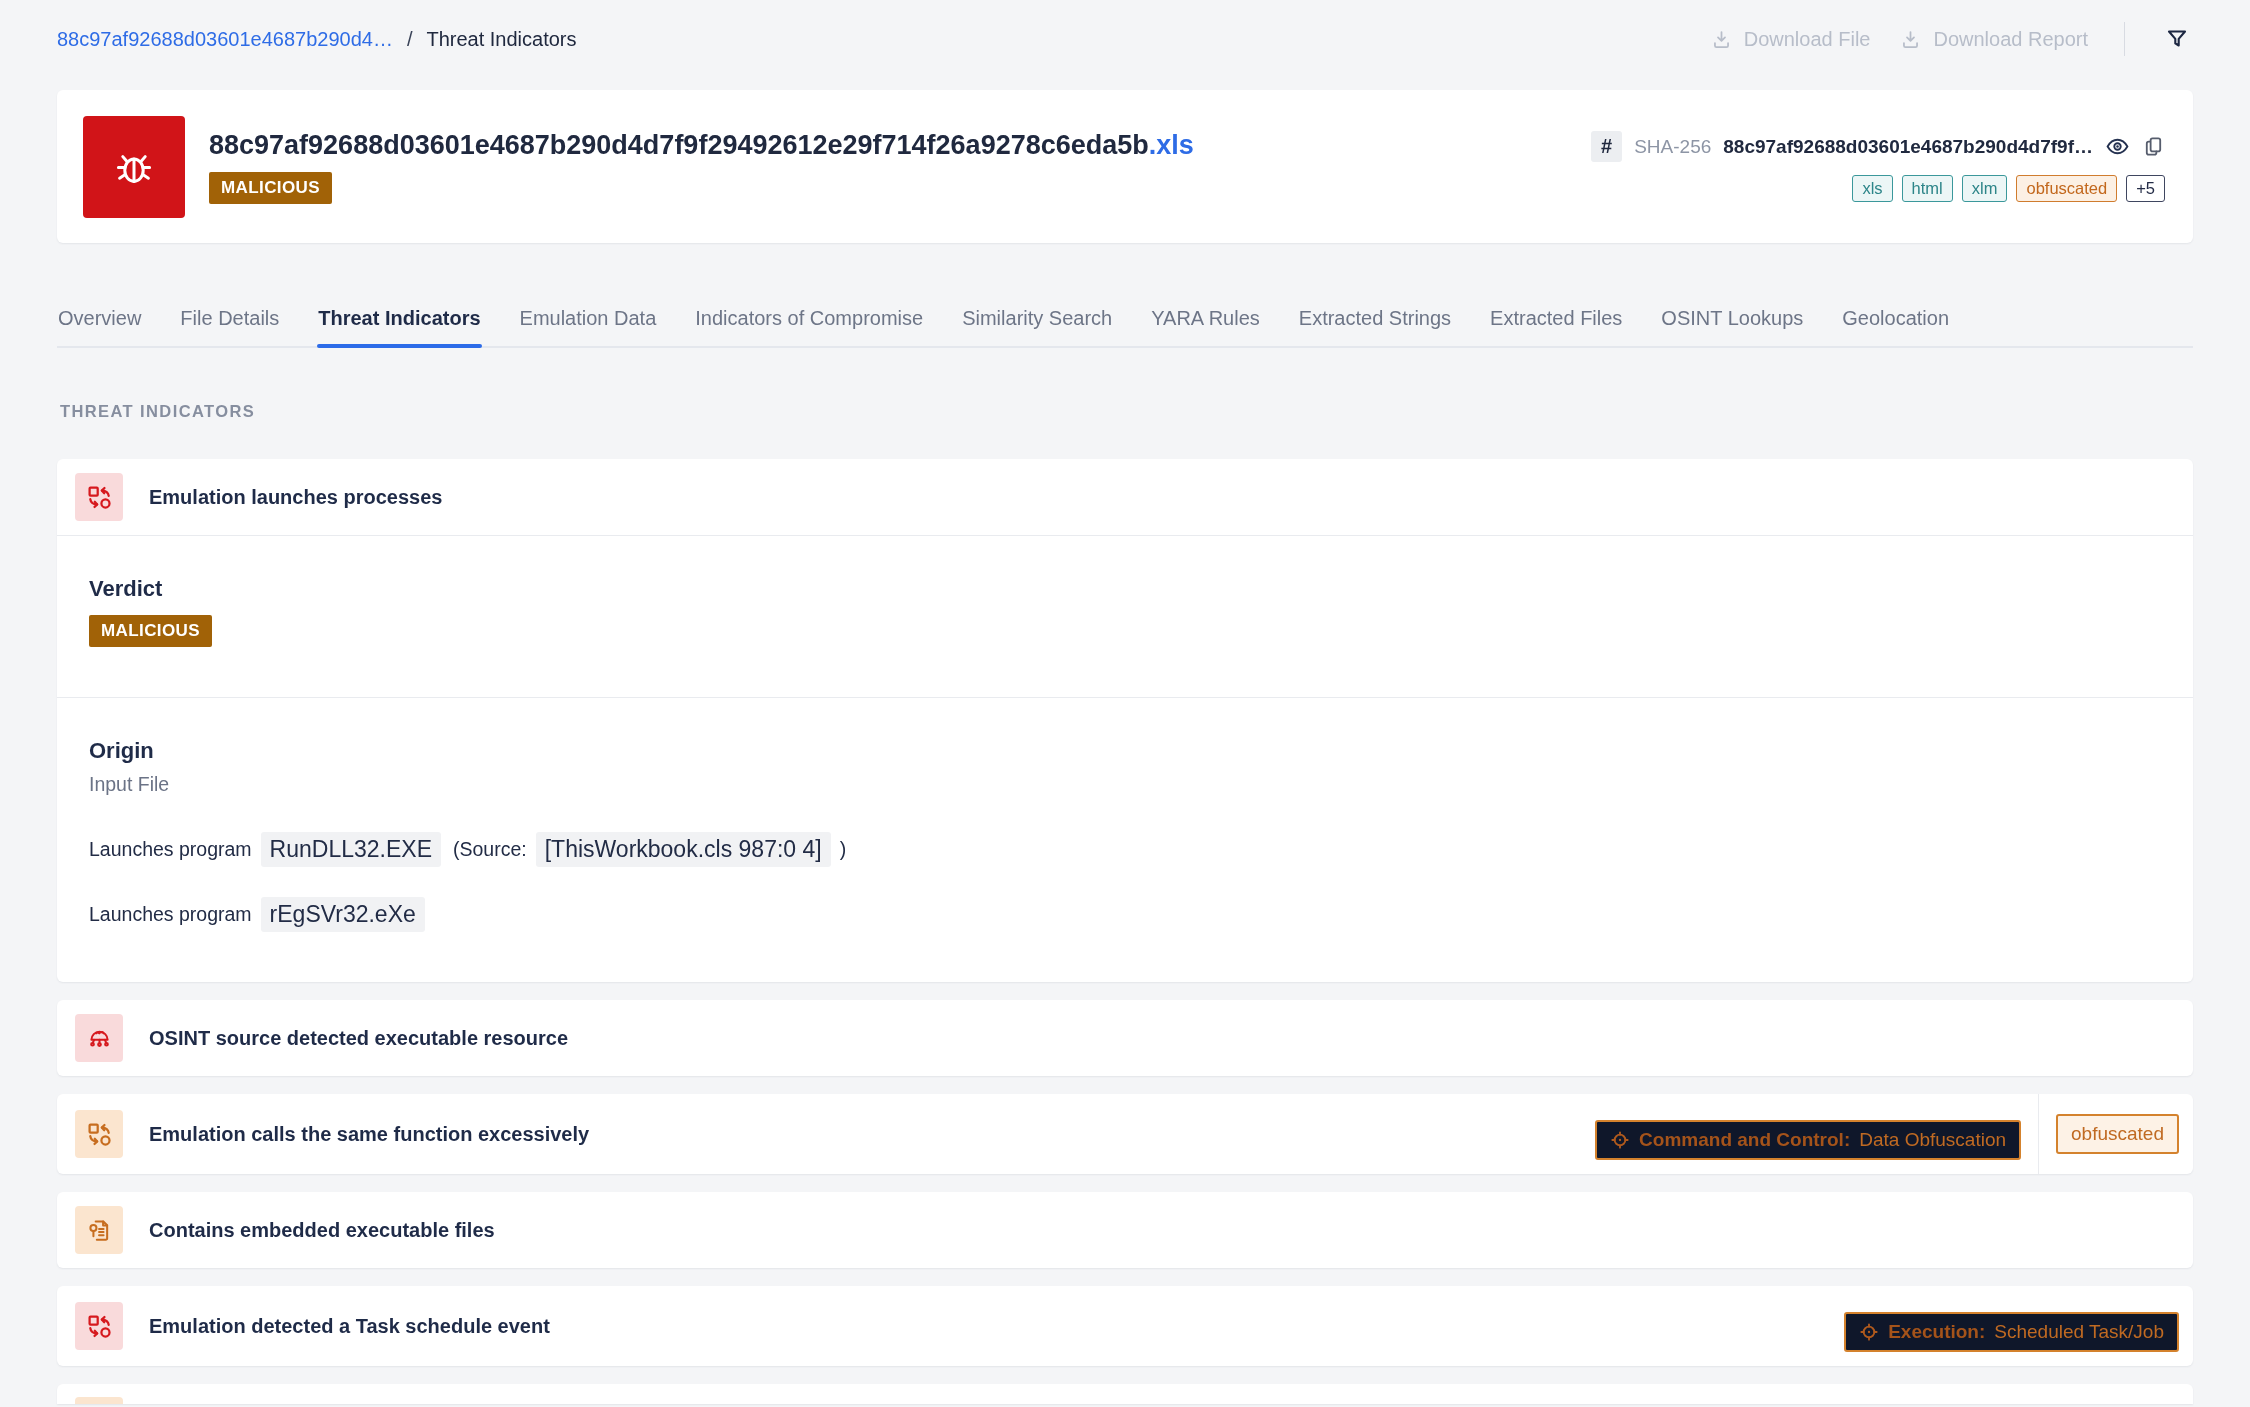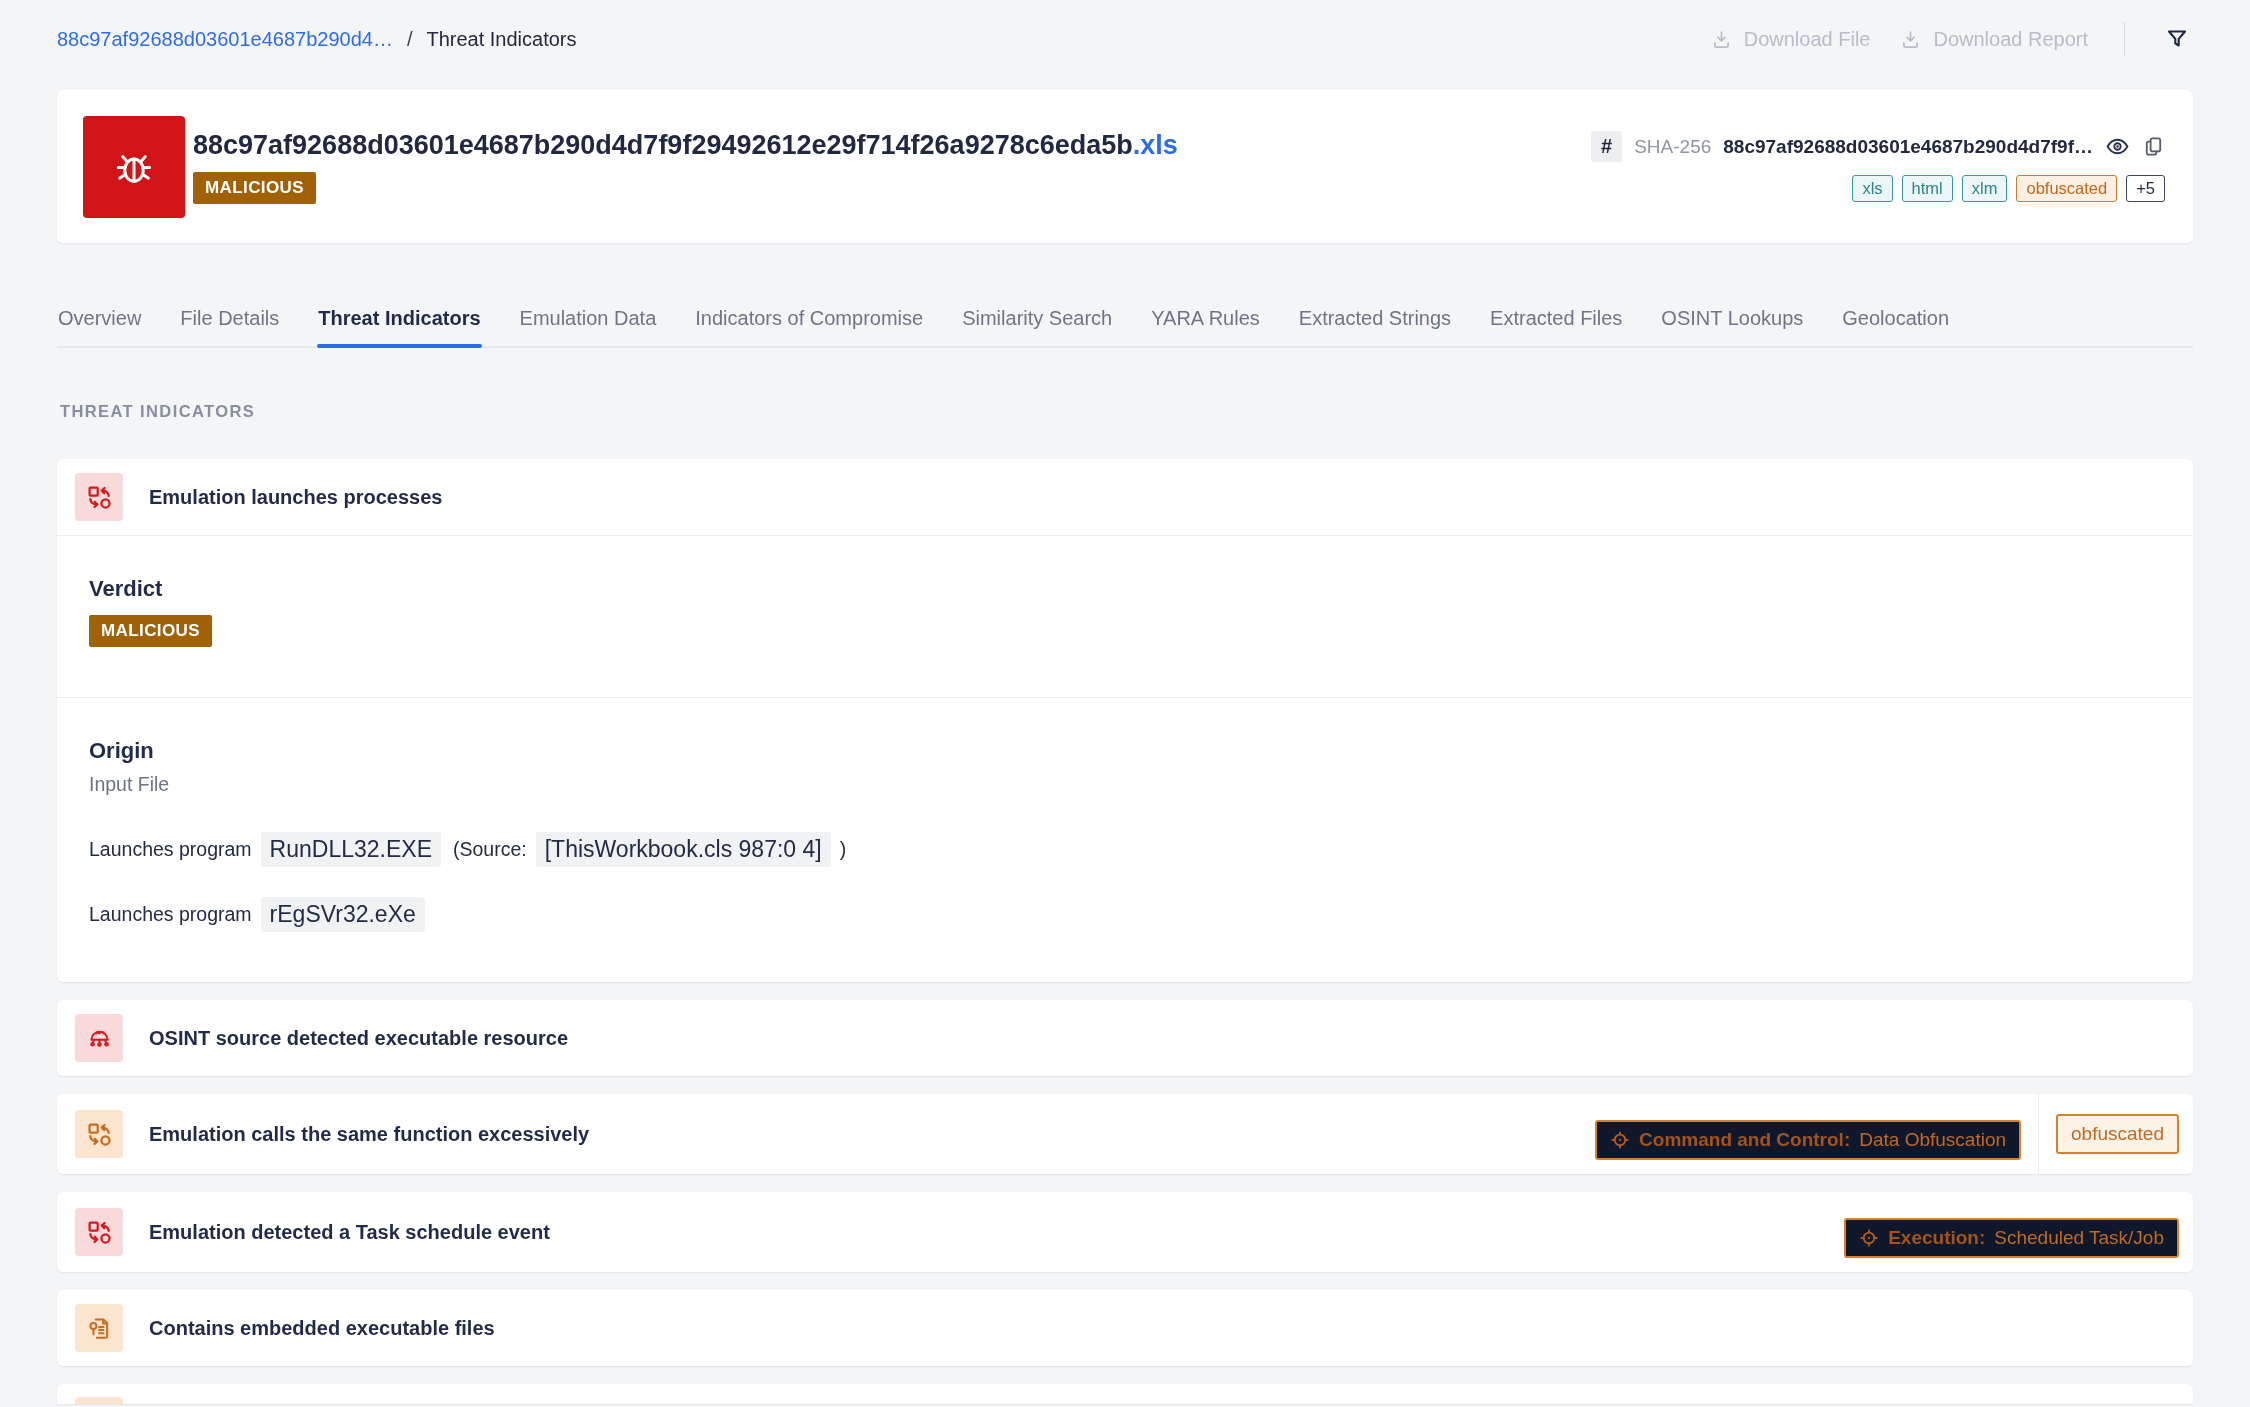--- a/index.html
+++ b/index.html
@@ -22,21 +22,21 @@
             font-family: inherit; font-size: 20px; color: #b7bdc9; cursor: default; }
   .dl-btn svg { width: 21px; height: 21px; }
   .vdiv { width: 1px; height: 34px; background: #d8dbe2; margin: 0 6px; }
   .filter-btn { color: #1c2742; display: flex; cursor: pointer; padding: 4px; }
   .filter-btn svg { width: 24px; height: 24px; }
 
   
   .card { background: #ffffff; border-radius: 6px; box-shadow: 0 1px 2px rgba(20,30,55,.07); }
   .header-card { margin-top: 12px; height: 153px; display: flex; align-items: center;
                  justify-content: space-between; padding: 0 28px 0 26px; }
-  .file-left { display: flex; align-items: center; gap: 8px; min-width: 0; }
+  .file-left { display: flex; align-items: center; gap: 24px; min-width: 0; }
   .file-thumb { width: 102px; height: 102px; background: #d11418; border-radius: 4px;
                 display: flex; align-items: center; justify-content: center; flex: none; }
   .file-thumb svg { width: 48px; height: 48px; }
   .file-name { font-size: 27px; font-weight: 700; color: #20293f; white-space: nowrap; }
   .file-name .ext { color: #2e6ce6; }
   .badge-mal { display: inline-block; margin-top: 11px; background: #a16207; color: #fff;
                font-size: 17px; font-weight: 700; letter-spacing: .4px; padding: 6px 12px;
                border-radius: 2px; }
   .file-right { display: flex; flex-direction: column; align-items: flex-end; gap: 13px; flex: none; }
   .hash-row { display: flex; align-items: center; gap: 12px; }
@@ -273,20 +273,35 @@
           <span class="technique">Data Obfuscation</span>
         </span>
         <div class="ind-vdiv"></div>
         <span class="ind-tag">obfuscated</span>
       </div>
     </div>
   </div>
 
   <div class="card ind-card">
     <div class="ind-header">
+      <span class="ind-icon orange">
+        <svg viewBox="0 0 24 24" fill="none" stroke="currentColor" stroke-width="1.8" stroke-linecap="round" stroke-linejoin="round">
+            <path d="M8.6 4h6.8l3.4 3.4V19a1.2 1.2 0 0 1-1.2 1.2H9.6"></path>
+            <path d="M15.2 4v3.6h3.6"></path>
+            <path d="M11.6 10.6h4M11.6 13.4h4M11.6 16.2h4"></path>
+            <circle cx="6.6" cy="9.8" r="2.7"></circle>
+            <path d="M6.6 12.5v4.6"></path>
+          </svg>
+      </span>
+      <span class="ind-title">Contains embedded executable files</span>
+    </div>
+  </div>
+
+  <div class="card ind-card">
+    <div class="ind-header">
       <span class="ind-icon red">
         <svg viewBox="0 0 24 24" fill="none" stroke="currentColor" stroke-width="2" stroke-linecap="round" stroke-linejoin="round">
             <rect x="3.2" y="3.2" width="7.2" height="7.2" rx="0.8"></rect>
             <circle cx="17.3" cy="17.3" r="3.6"></circle>
             <path d="M14.2 5.8c3.4.2 5.6 1.7 6 4.8"></path>
             <path d="M16.4 3.6 14 5.8l2.2 2.4"></path>
             <path d="M9.8 18.2c-3.4-.2-5.6-1.7-6-4.8"></path>
             <path d="M7.6 20.4 10 18.2 7.8 15.8"></path>
           </svg>
       </span>
@@ -298,32 +313,17 @@
               <circle cx="12" cy="12" r="1.4" fill="currentColor" stroke="none"></circle>
               <path d="M12 2.8v3M12 18.2v3M2.8 12h3M18.2 12h3"></path>
             </svg>
           <span class="tactic">Execution:</span>
           <span class="technique">Scheduled Task/Job</span>
         </span>
       </div>
     </div>
   </div>
 
-  <div class="card ind-card">
-    <div class="ind-header">
-      <span class="ind-icon orange">
-        <svg viewBox="0 0 24 24" fill="none" stroke="currentColor" stroke-width="1.8" stroke-linecap="round" stroke-linejoin="round">
-            <path d="M8.6 4h6.8l3.4 3.4V19a1.2 1.2 0 0 1-1.2 1.2H9.6"></path>
-            <path d="M15.2 4v3.6h3.6"></path>
-            <path d="M11.6 10.6h4M11.6 13.4h4M11.6 16.2h4"></path>
-            <circle cx="6.6" cy="9.8" r="2.7"></circle>
-            <path d="M6.6 12.5v4.6"></path>
-          </svg>
-      </span>
-      <span class="ind-title">Contains embedded executable files</span>
-    </div>
-  </div>
-
   <div class="card partial-card">
     <div class="sliver"></div>
   </div>
 
 </div>
 
 </body></html>

